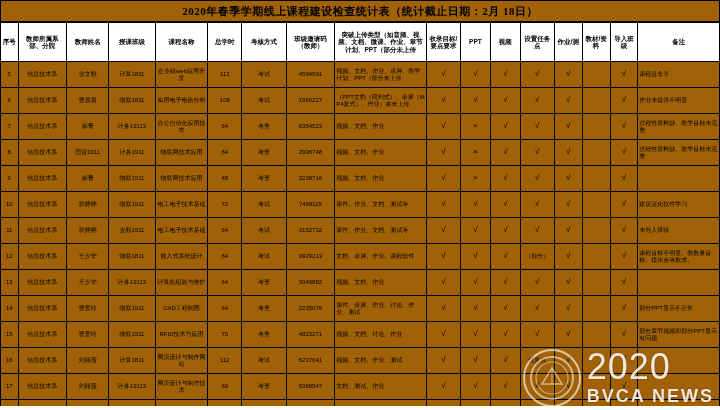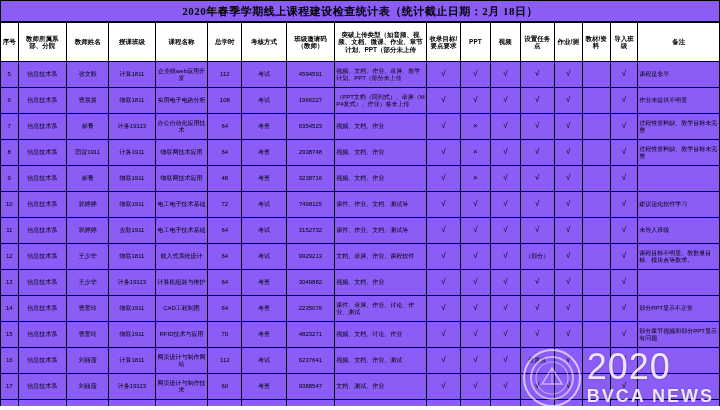--- a/index.html
+++ b/index.html
@@ -6,21 +6,21 @@
   body{
     width:720px;height:410px;overflow:hidden;
     background:#ffffff;
     font-family:"Liberation Sans","DejaVu Sans",sans-serif;
     color:#000;
     position:relative;
   }
   .sheet{
     position:absolute;left:0;top:0;width:720px;height:410px;
     box-sizing:border-box;
-    background:#8b5cf6;
+    background:#a16207;
   }
   .title-bar{
     height:20px;
     border-left:1px solid #000;border-right:1px solid #000;
     border-top:1px solid #000;border-bottom:1px solid #000;
     display:flex;align-items:center;justify-content:center;
     font-size:11px;font-weight:bold;letter-spacing:.5px;
     font-family:"Liberation Serif","DejaVu Serif",serif;
   }
   table{

